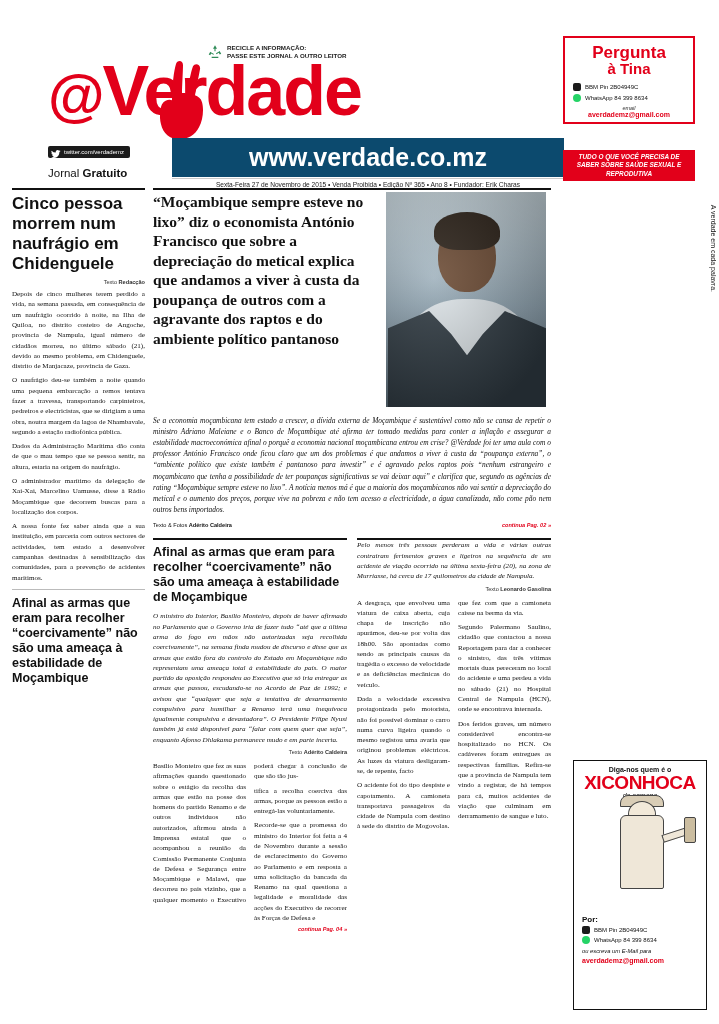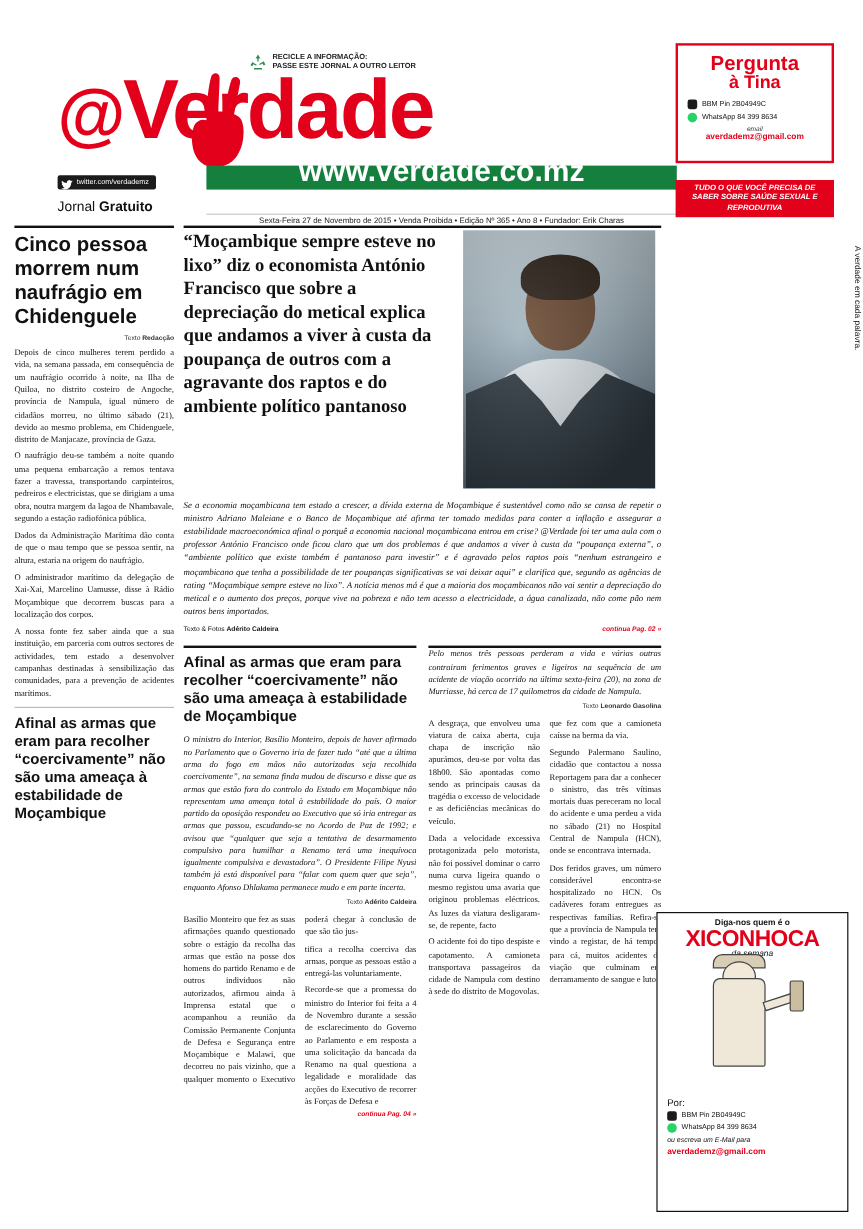--- a/index.html
+++ b/index.html
@@ -32,23 +32,23 @@
     letter-spacing:-2px;
     color:#e2001a;
     line-height:0.9;
   }
   .logo-at { font-size:58px; }
   .hand {
     position:absolute; left:112px; top:-6px; width:46px; height:86px;
   }
 
   .url-bar {
-    position:absolute; left:160px; top:128px; width:392px; height:20px;
-    background:#15803d;
-    display:flex; align-items:flex-end; justify-content:center;
+    position:absolute; left:160px; top:128px; width:392px; height:39px;
+    background:#0c4a6e;
+    display:flex; align-items:center; justify-content:center;
   }
   .url-bar span {
     font-family:"Liberation Sans", sans-serif;
     font-weight:bold; font-size:25px; color:#fff; letter-spacing:0px;
   }
 
   .twitter-pill {
     position:absolute; left:36px; top:136px;
     background:#1b1b1b; color:#fff;
     font-family:"Liberation Sans", sans-serif; font-size:6px;
@@ -63,21 +63,21 @@
 
   .strap {
     position:absolute; left:160px; top:168px; width:392px;
     font-family:"Liberation Sans", sans-serif; font-size:6.6px; color:#222;
     border-top:1px solid #c9c9c9; padding-top:2px;
     text-align:center;
   }
 
   
   .tina-box {
-    position:absolute; right:12px; top:26px; width:132px; height:100px;
+    position:absolute; right:12px; top:26px; width:132px; height:88px;
     border:2px solid #e2001a; background:#fff;
   }
   .tina-title {
     font-family:"Liberation Sans", sans-serif; font-weight:bold;
     color:#e2001a; font-size:17px; text-align:center; line-height:1.0;
     padding-top:6px;
   }
   .tina-title .l2 { font-size:15px; display:block; }
   .tina-contacts { margin-top:7px; padding:0 8px; }
   .tina-row {
@@ -187,21 +187,21 @@
   }
   .vert-slogan {
     position:absolute; right:2px; top:292px;
     transform:rotate(90deg); transform-origin:right top;
     font-family:"Liberation Sans", sans-serif; font-size:7px; color:#111;
     white-space:nowrap;
   }
 
   
   .ad-box {
-    position:absolute; right:12px; top:760px; width:160px; height:250px;
+    position:absolute; right:12px; top:760px; width:134px; height:250px;
     border:1px solid #111; background:#fff; overflow:hidden;
   }
   .ad-head {
     font-family:"Liberation Sans", sans-serif; font-size:7px;
     text-align:center; padding-top:5px; font-weight:bold;
   }
   .ad-title {
     font-family:"Liberation Sans", sans-serif; font-weight:bold;
     font-size:19px; color:#e2001a; text-align:center; line-height:1;
     letter-spacing:-0.5px;
@@ -209,21 +209,21 @@
   .ad-sub {
     font-family:"Liberation Sans", sans-serif; font-size:7px;
     text-align:center; font-style:italic; margin-bottom:2px;
   }
   .ad-figure { position:relative; height:112px; margin:2px 6px; }
   .figbody { position:absolute; left:40px; top:14px; width:44px; height:74px; background:#efe7d8; border:1px solid #444; border-radius:6px 6px 2px 2px; }
   .fighead { position:absolute; left:48px; top:0px; width:28px; height:26px; background:#f2e9d9; border:1px solid #444; border-radius:50%; }
   .fighat { position:absolute; left:40px; top:-6px; width:44px; height:12px; background:#d9cdb6; border:1px solid #444; border-radius:8px 8px 0 0;}
   .figarm { position:absolute; left:82px; top:30px; width:26px; height:8px; background:#efe7d8; border:1px solid #444; transform:rotate(-18deg); }
   .figbottle { position:absolute; left:104px; top:16px; width:12px; height:26px; background:#cbbda0; border:1px solid #444; border-radius:2px;}
-  .ad-por { font-family:"Liberation Sans", sans-serif; font-size:8px; font-weight:normal; margin:0 8px; }
+  .ad-por { font-family:"Liberation Sans", sans-serif; font-size:8px; font-weight:bold; margin:0 8px; }
   .ad-contacts { margin:2px 8px 0 8px; }
   .ad-row { display:flex; align-items:center; gap:4px; font-family:"Liberation Sans", sans-serif; font-size:6px; margin-bottom:2px; }
   .ad-note { font-family:"Liberation Sans", sans-serif; font-size:5.8px; font-style:italic; margin:4px 8px 0 8px; line-height:1.3; }
   .ad-email { font-family:"Liberation Sans", sans-serif; font-size:7px; font-weight:bold; color:#e2001a; margin:1px 8px; }
 
   .sep { border-top:1px solid #bbb; margin:6px 0; }
 </style>
 </head>
 <body>
 

